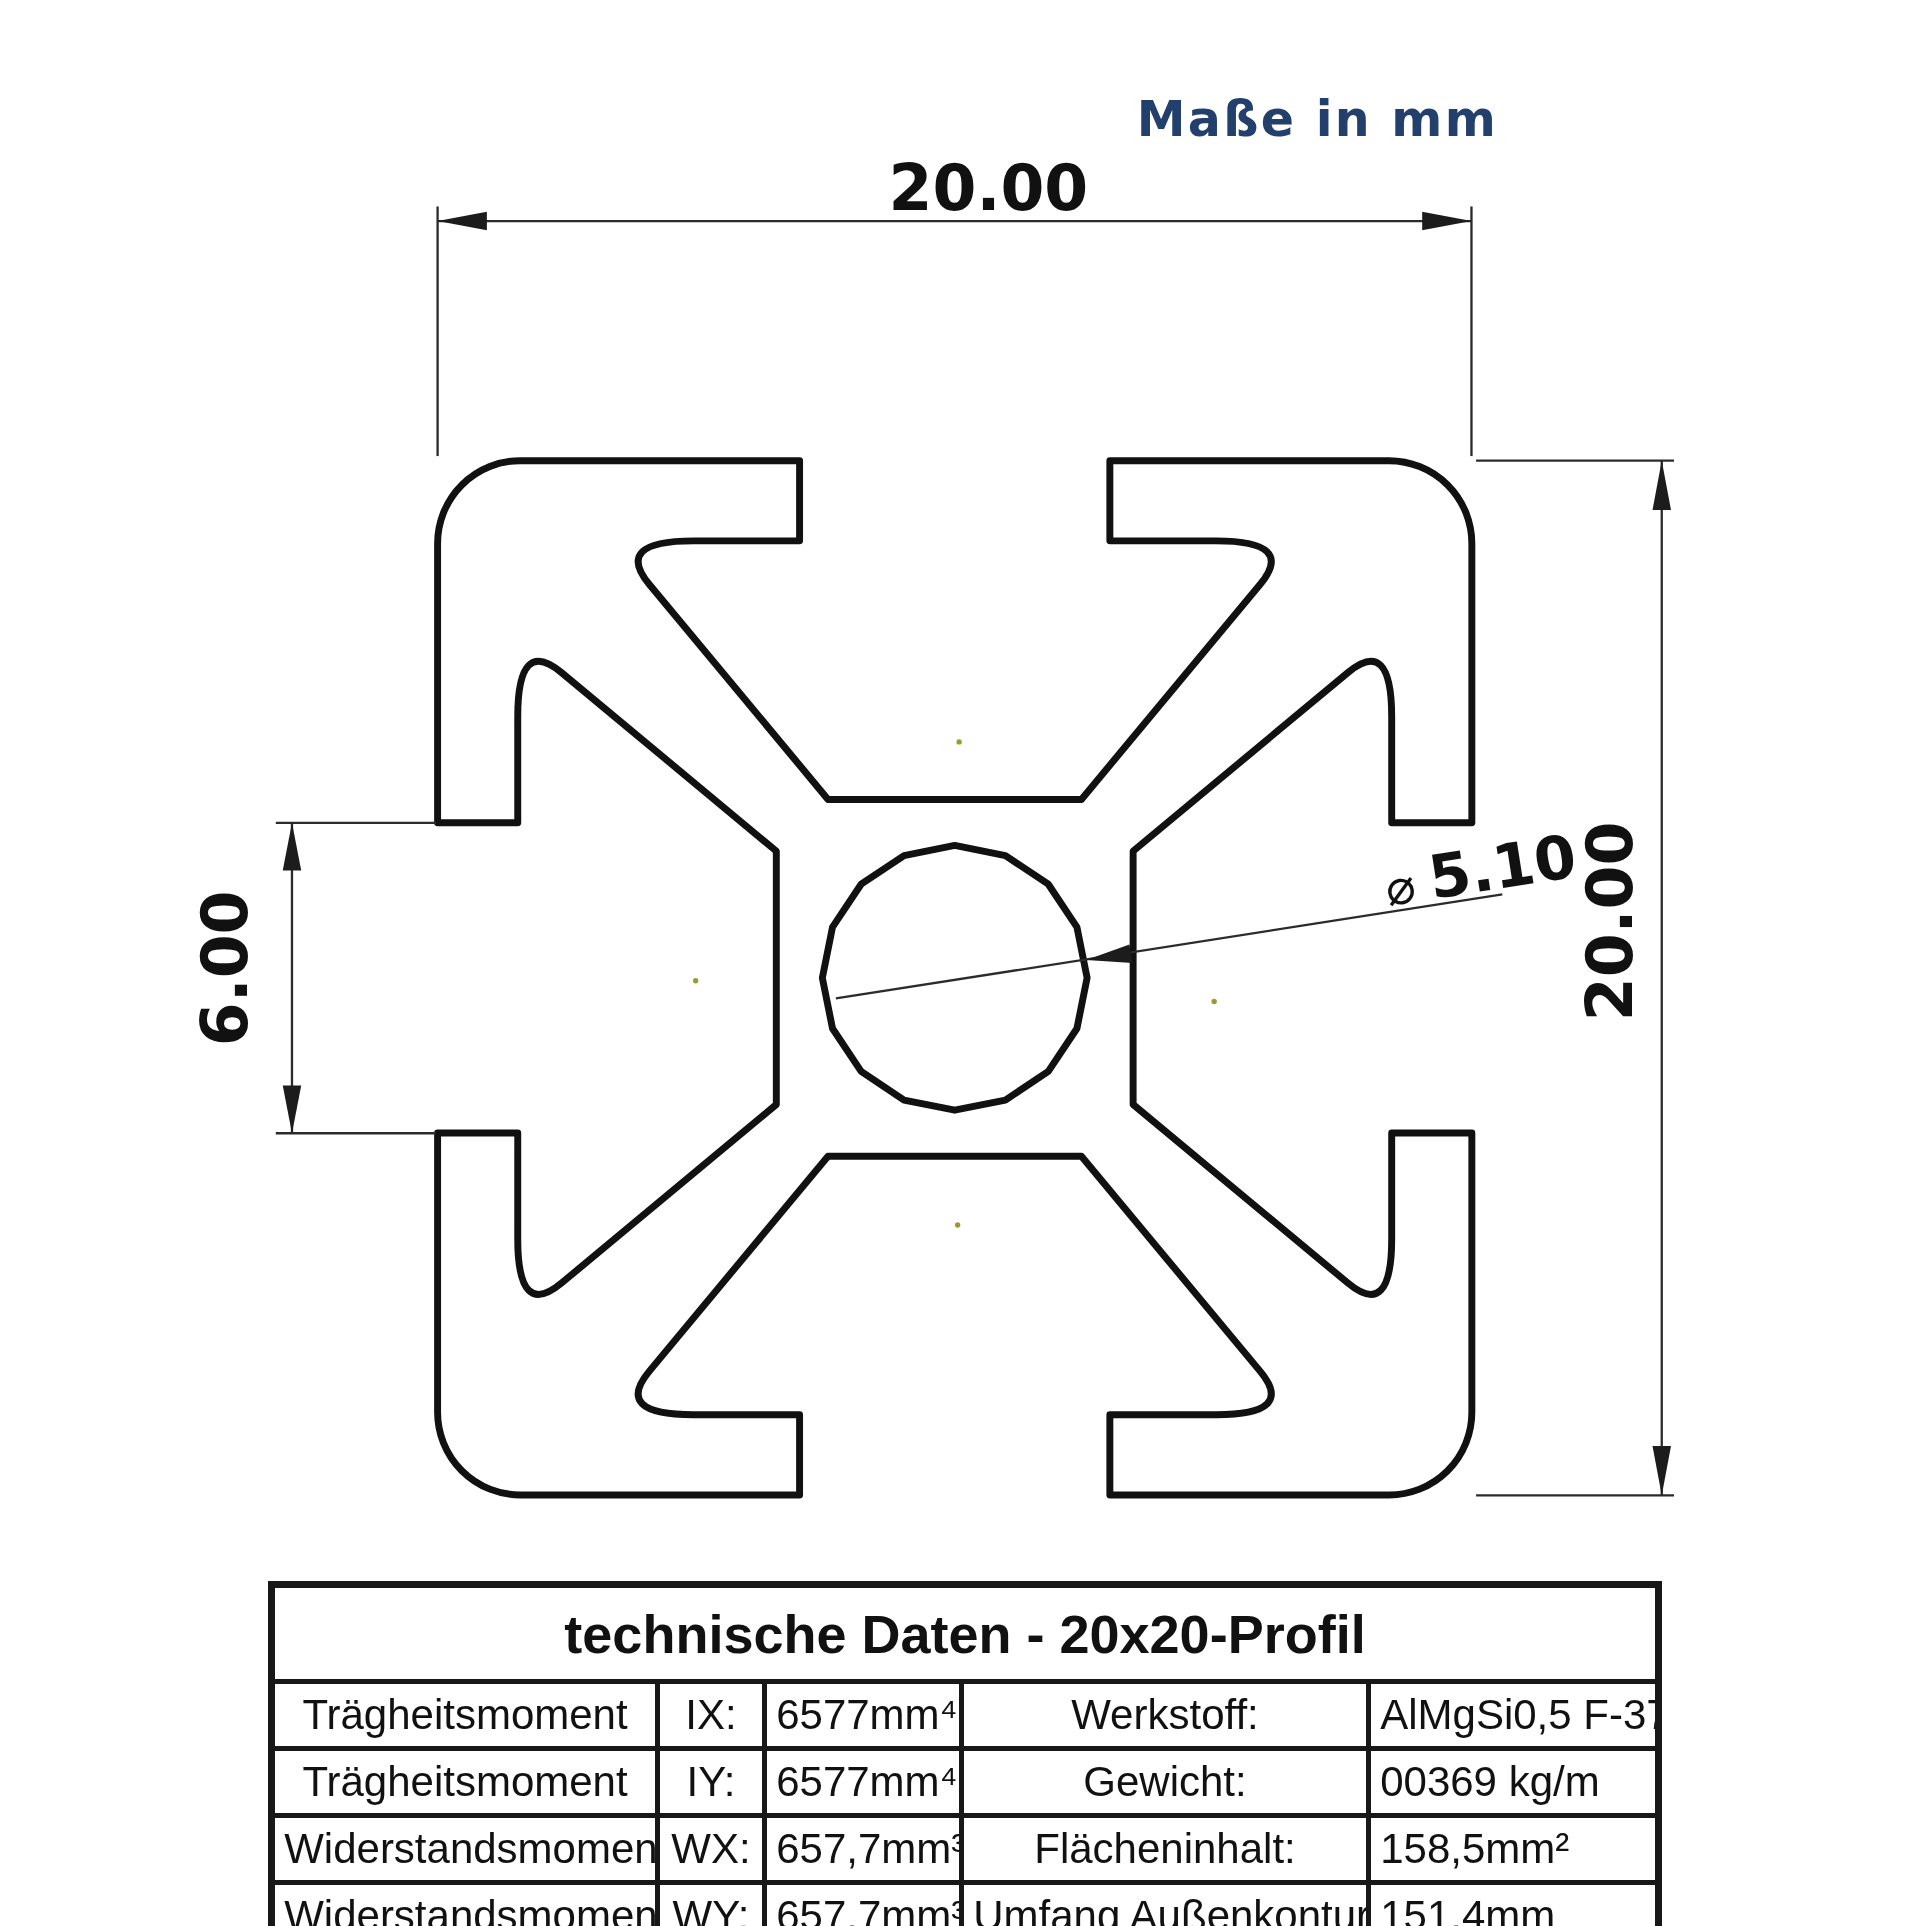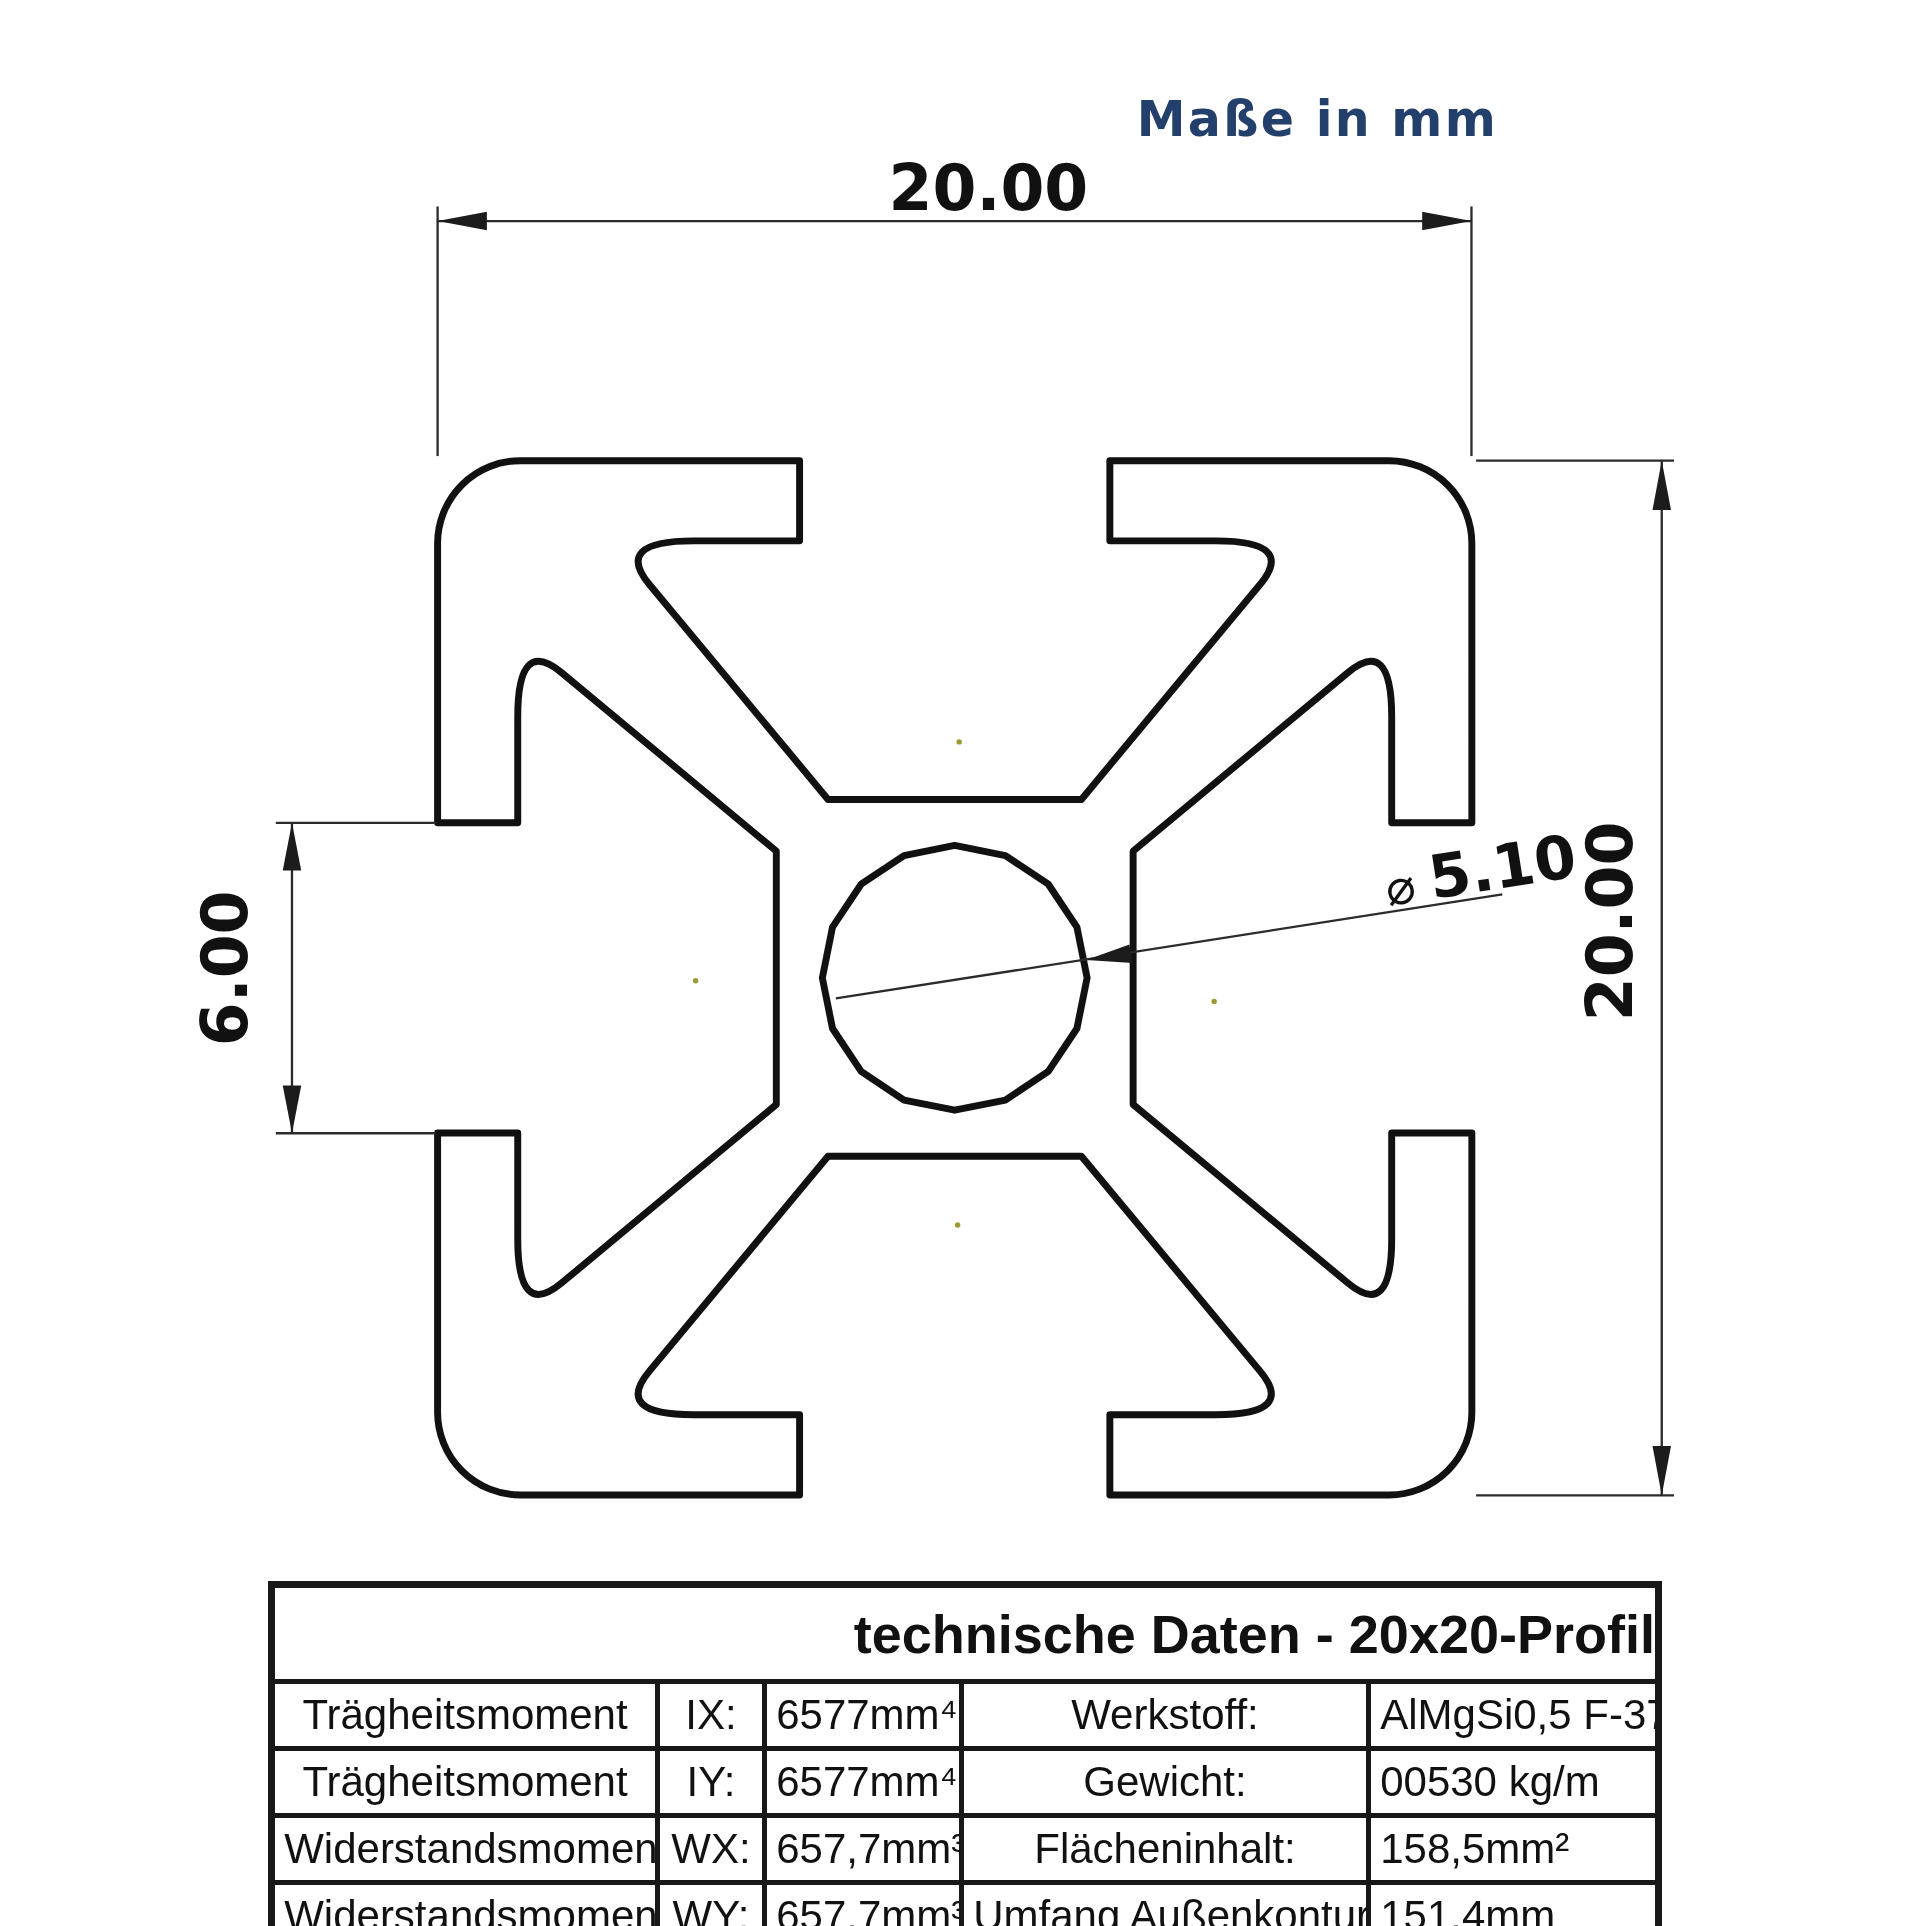--- a/index.html
+++ b/index.html
@@ -44,21 +44,21 @@
     font-family:"Liberation Sans","DejaVu Sans",sans-serif;
     font-size:42px;color:#111111;
     background:#ffffff;
   }
   #data-table,
   #data-table th,
   #data-table td{border:5.4px solid #181818;}
   #data-table{border-width:7.7px;}
   #data-table th{
     font-size:54px;font-weight:bold;
-    text-align:right;vertical-align:middle;
+    text-align:center;vertical-align:middle;
     height:91px;
     padding:0;
   }
   #data-table td{
     height:62px;
     padding:0 9.2px 0 9.2px;
     vertical-align:middle;
     white-space:nowrap;
     overflow:hidden;
   }
@@ -171,21 +171,21 @@
         <td class="lbl">IX:</td>
         <td class="val">6577mm⁴</td>
         <td class="lbl">Werkstoff:</td>
         <td class="val">AlMgSi0,5 F-37</td>
       </tr>
       <tr>
         <td class="lbl">Trägheitsmoment</td>
         <td class="lbl">IY:</td>
         <td class="val">6577mm⁴</td>
         <td class="lbl">Gewicht:</td>
-        <td class="val">00530 kg/m</td>
+        <td class="val">00369 kg/m</td>
       </tr>
       <tr>
         <td class="lbl">Widerstandsmoment</td>
         <td class="lbl">WX:</td>
         <td class="val">657,7mm³</td>
         <td class="lbl">Flächeninhalt:</td>
         <td class="val">158,5mm²</td>
       </tr>
       <tr>
         <td class="lbl">Widerstandsmoment</td>

